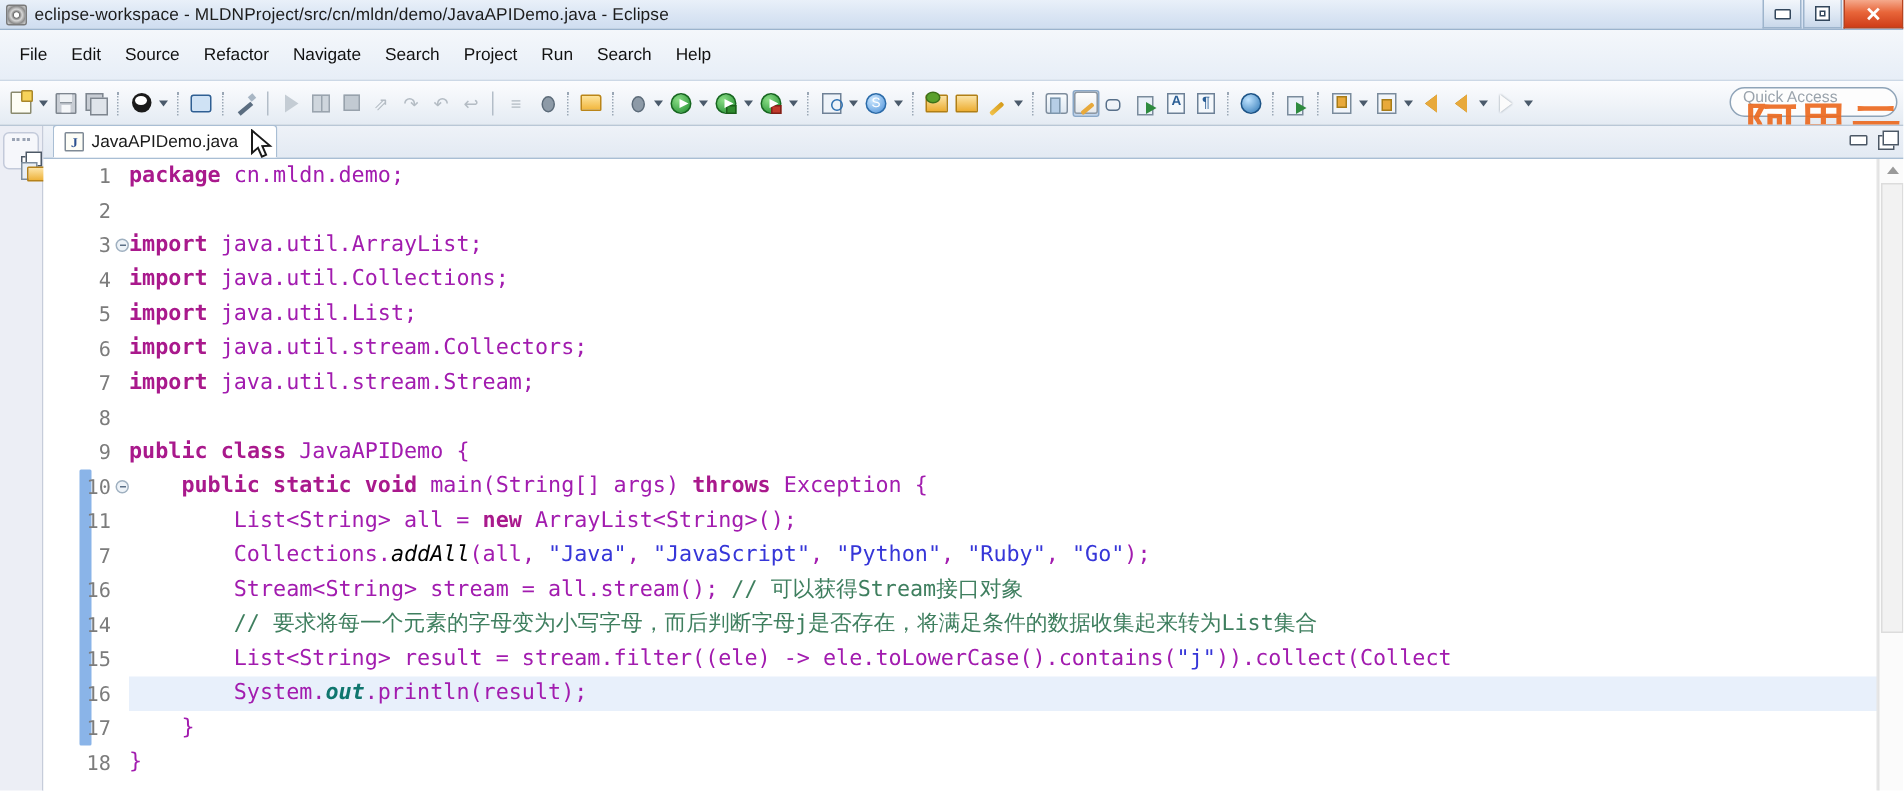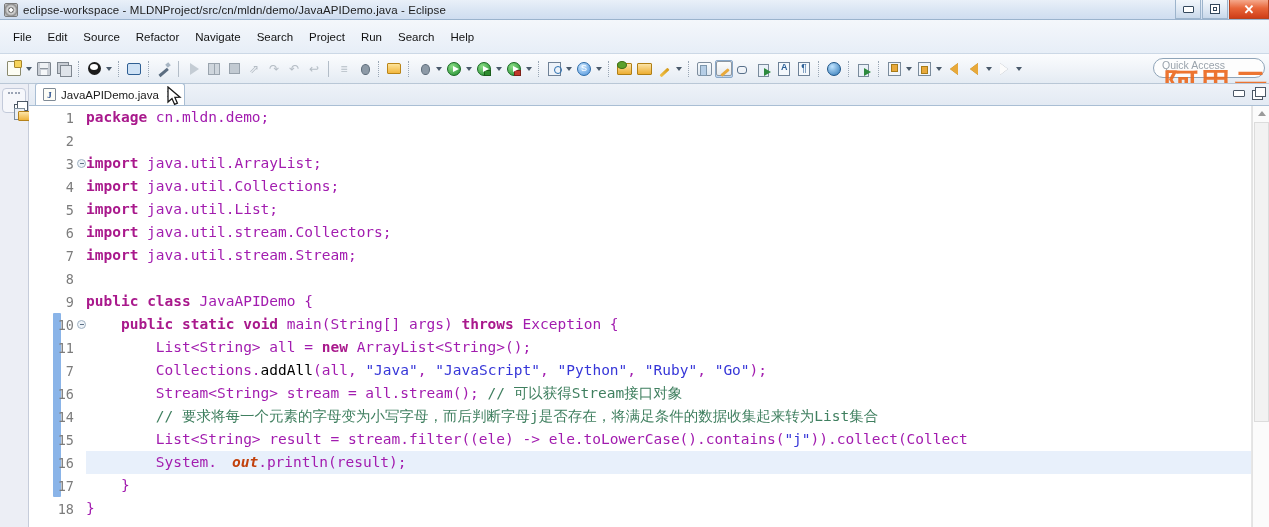--- a/index.html
+++ b/index.html
@@ -262,22 +262,22 @@
     font-family: "DejaVu Sans Mono", monospace;
     font-size: 14.5px;
     padding-left: 8px;
     white-space: pre;
   }
   .cline { height: 23px; line-height: 23px; white-space: pre; }
   .cline.current { background: #e8f0fb; }
   .kw { color: #a9198c; font-weight: bold; }
   .str { color: #3636d8; }
   .cmt { color: #3f7f5f; }
-  .fld { color: #c2410c; font-weight: bold; font-style: italic; margin-left: 15px; }
-  .stm { }
+  .fld { color: #0f766e; font-weight: bold; font-style: italic; }
+  .stm { font-style: italic; }
   .plain { color: #a21caf; }
 
   .vscroll {
     position: absolute; right: 0; top: 0; bottom: 0; width: 17px;
     background: #fbfbfb; border-left: 1px solid #e3e3e3;
   }
   .vscroll .up, .vscroll .dn {
     position: absolute; left: 0; width: 17px; height: 14px;
     display: flex; align-items: center; justify-content: center;
   }

